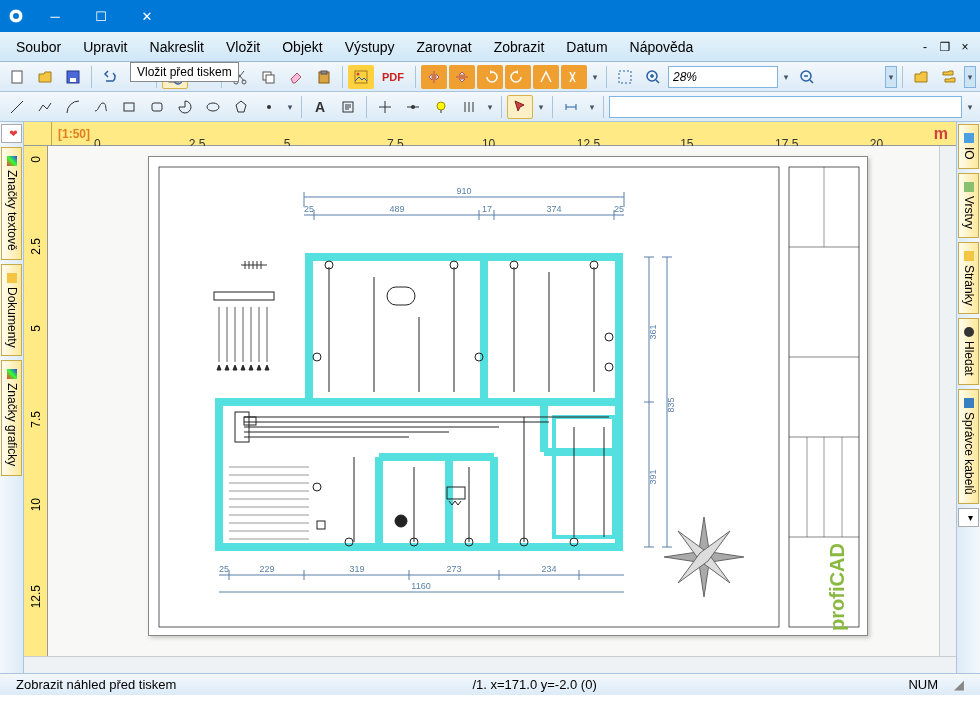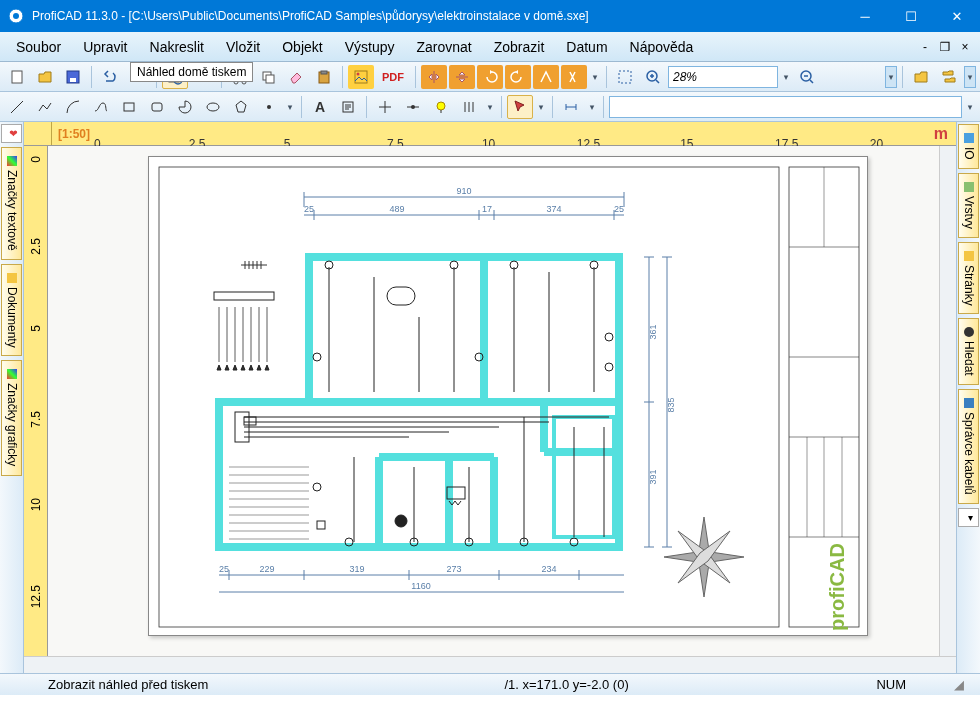--- a/index.html
+++ b/index.html
@@ -38,44 +38,41 @@
 .ruler-h .unit { position:absolute; right:8px; color:#d04040; font-weight:bold; font-size:16px;}
 .canvasbody { flex:1; display:flex; }
 .ruler-v { width: 24px; background: #ffea85; border-right: 1px solid #999; position:relative;}
 .ruler-v .tick { position:absolute; left:5px; writing-mode:vertical-rl; transform:rotate(180deg); font-size:12px;}
 .canvas { flex:1; background:#f8f8f6; position:relative; overflow:hidden; }
 .page { position:absolute; left:100px; top:10px; width:720px; height:480px; background:#fff; border:1px solid #888; box-shadow:2px 2px 4px rgba(0,0,0,.2);}
 .scroll-v { width:17px; background:#eef2f5; border-left:1px solid #ccc;}
 .scroll-h { height:17px; background:#eef2f5; border-top:1px solid #ccc;}
 
 .statusbar { height: 22px; background: linear-gradient(#f3f8fc,#dcebf7); border-top: 1px solid #a9c4dc; display: flex; align-items: center; padding: 0 8px; font-size: 13px; }
-.statusbar .sfield { padding: 0 8px; margin-left: 32px; }
+.statusbar .sfield { padding: 0 8px; }
 .statusbar .sfield.right { margin-left: auto; text-align: center; }
 
 .floorplan-walls { fill:none; stroke:#54e0de; stroke-width:8; }
 .dim { stroke:#5a7fa8; stroke-width:1; fill:none;}
 .dimtxt { font-size:9px; fill:#5a7fa8; text-anchor:middle;}
 .wire { stroke:#222; stroke-width:1; fill:none;}
 .sym { stroke:#222; stroke-width:1; fill:none;}
 
 .hoverflag { position:absolute; left:130px; top:0px; background:#fff; border:1px solid #888; padding:2px 6px; font-size:12px; z-index:100; }
 .tooltip-row { position:relative; }
 </style>
 </head>
 <body>
 
 <div class="titlebar">
   <span class="icon">
     <svg width="16" height="16" viewBox="0 0 16 16">
         <circle cx="8" cy="8" r="7" fill="#fff" stroke="#0078d7"></circle>
         <circle cx="8" cy="8" r="3" fill="#0078d7"></circle>
       </svg>
-  </span>
-  <span class="title">
-    <span>ProfiCAD 11.3.0</span><span> - </span><span>[C:\Users\Public\Documents\ProfiCAD Samples\půdorysy\elektroinstalace v domě.sxe]</span>
   </span>
   <div class="winbtns">
     <div class="winbtn">─</div>
     <div class="winbtn">☐</div>
     <div class="winbtn close">✕</div>
   </div>
 </div>
 
 <div class="menubar">
   <div class="mitem">Soubor</div>
@@ -234,21 +231,21 @@
         <path d="M2 5h5l1-2h6v10H2z" fill="#f4c542" stroke="#a07d1a"></path>
       </svg>
     </div>
   <div class="tbtn">
       <svg width="16" height="16">
         <path d="M2 3h5l1-1h4v4H2zM4 10h5l1-1h4v4H4z" fill="#f4c542" stroke="#a07d1a"></path>
       </svg>
     </div>
   <div class="tdrop" style="background:#cde4f5;border:1px solid #7fb5e0;height:22px;">▾</div>
 
-  <div class="hoverflag">Náhled domě tiskem</div>
+  <div class="hoverflag">Vložit před tiskem</div>
 </div>
 
 <div class="toolbar">
   <div class="tbtn">
       <svg width="16" height="16">
         <line x1="2" y1="14" x2="14" y2="2" stroke="#333"></line>
       </svg>
     </div>
   <div class="tbtn">
       <svg width="16" height="16">

